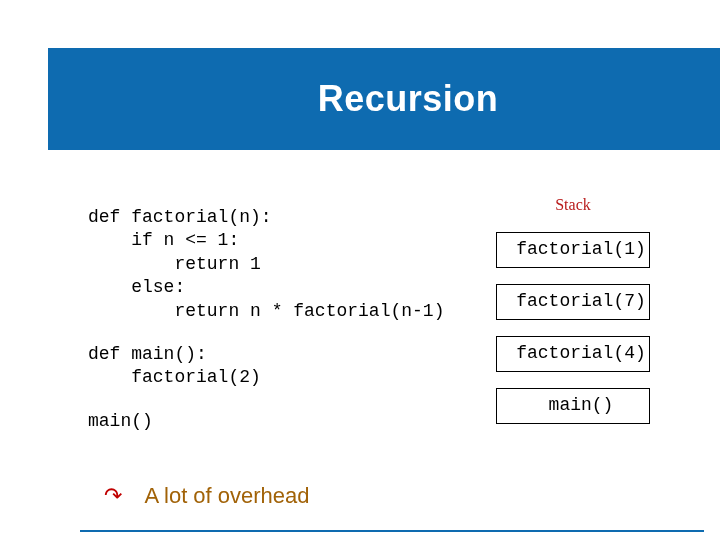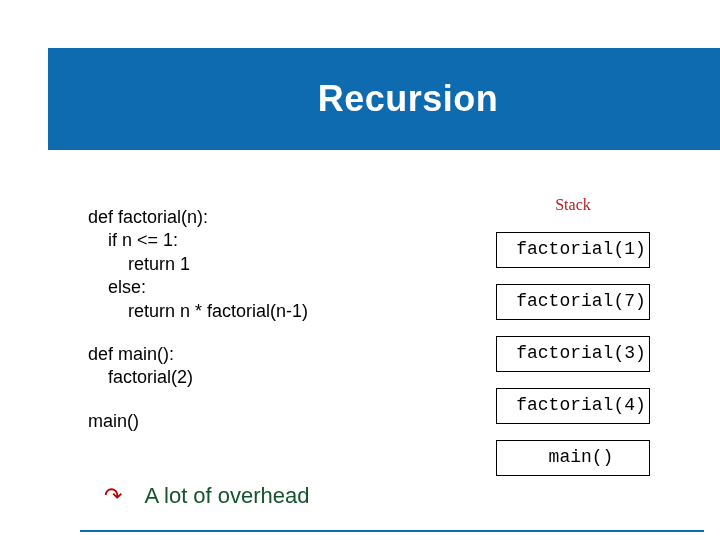--- a/index.html
+++ b/index.html
@@ -25,21 +25,21 @@
     font-weight: 900;
     font-family: "Arial Black", Arial, sans-serif;
     letter-spacing: 0.5px;
   }
   .content {
     position: relative;
     padding: 24px 28px 0 24px;
     height: calc(100% - 102px);
   }
   .code-block {
-    font-family: Liberation Sans, sans-serif;
+    font-family: Liberation Mono, monospace;
     font-size: 18px;
     line-height: 1.3;
     white-space: pre;
     color: #000000;
   }
   .code-block + .code-block {
     margin-top: 20px;
   }
   .bullet-line {
     margin-top: 34px;
@@ -47,21 +47,21 @@
     font-family: Arial, sans-serif;
     display: flex;
     align-items: center;
   }
   .bullet-icon {
     color: #c00000;
     font-size: 22px;
     margin-right: 6px;
     display: inline-block;
   }
-  .bullet-text { color: #14532d; }
+  .bullet-text { color: #a16207; }
   .stack-area {
     position: absolute;
     top: 132px;
     right: 70px;
     width: 186px;
     text-align: center;
   }
   .stack-title {
     font-size: 16px;
     font-family: Liberation Serif, serif;
@@ -107,18 +107,17 @@
     <span class="bullet-icon">↷</span>
     <span class="bullet-text">A lot of overhead</span>
   </div>
 
 </div>
 
 <div class="stack-area">
   <div class="stack-title">Stack</div>
   <div class="stack-frame">factorial(1)</div>
   <div class="stack-frame">factorial(7)</div>
-  <div class="stack-frame">factorial(3)</div>
   <div class="stack-frame">factorial(4)</div>
   <div class="stack-frame">main()</div>
 </div>
 
 <div class="footer-rule"></div>
 
 </body></html>

